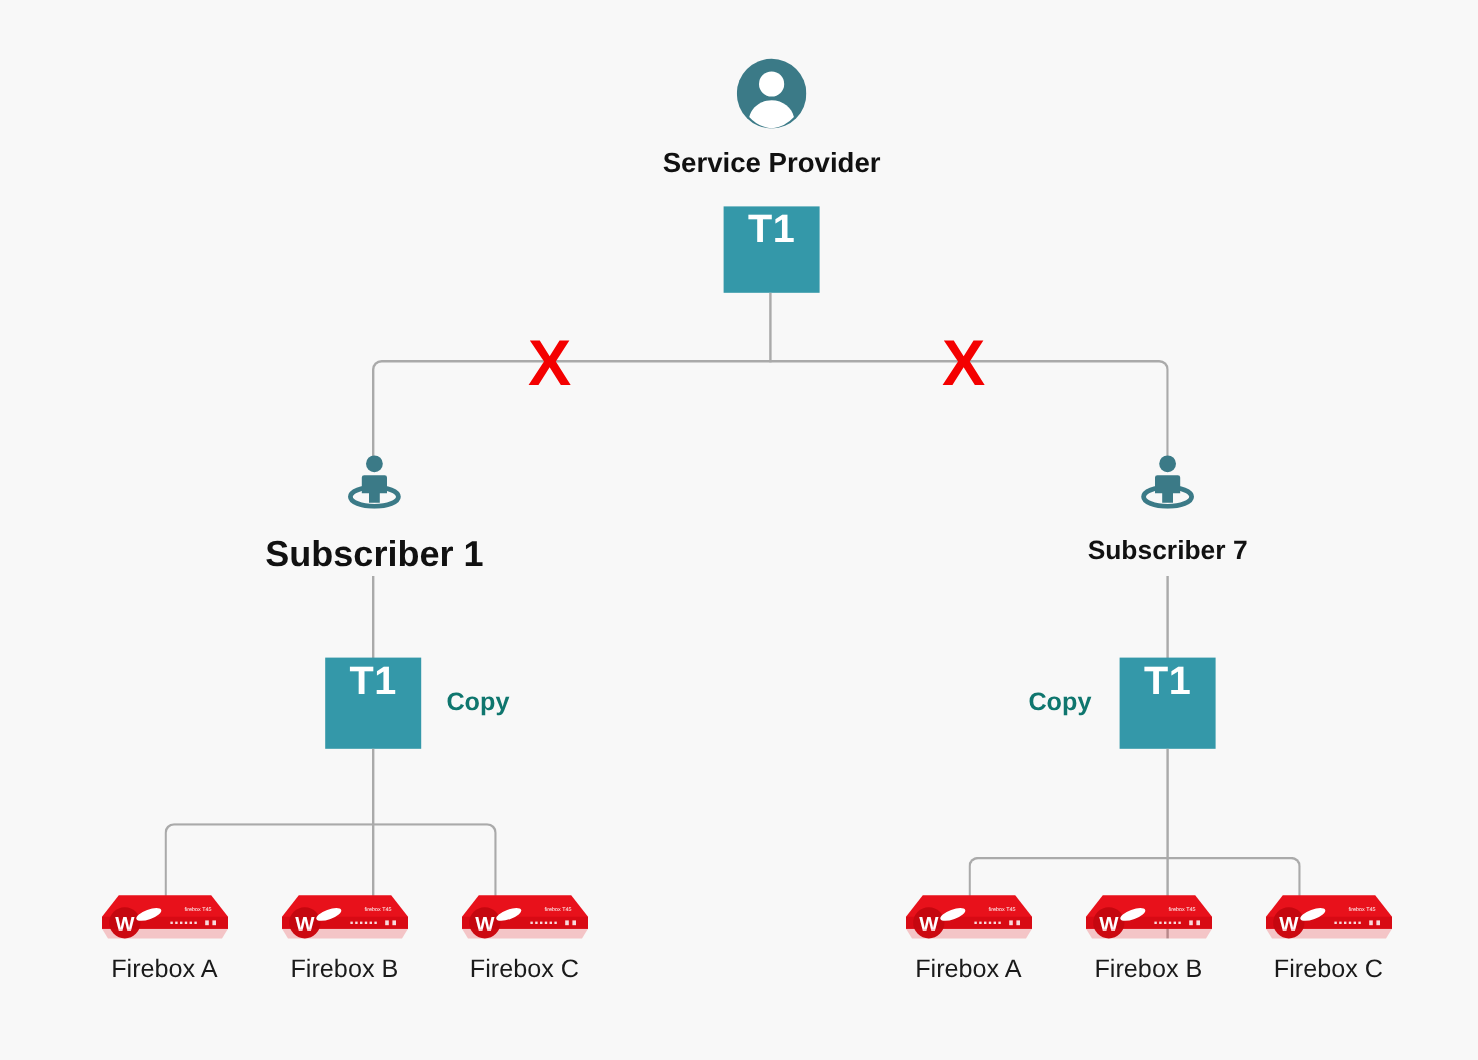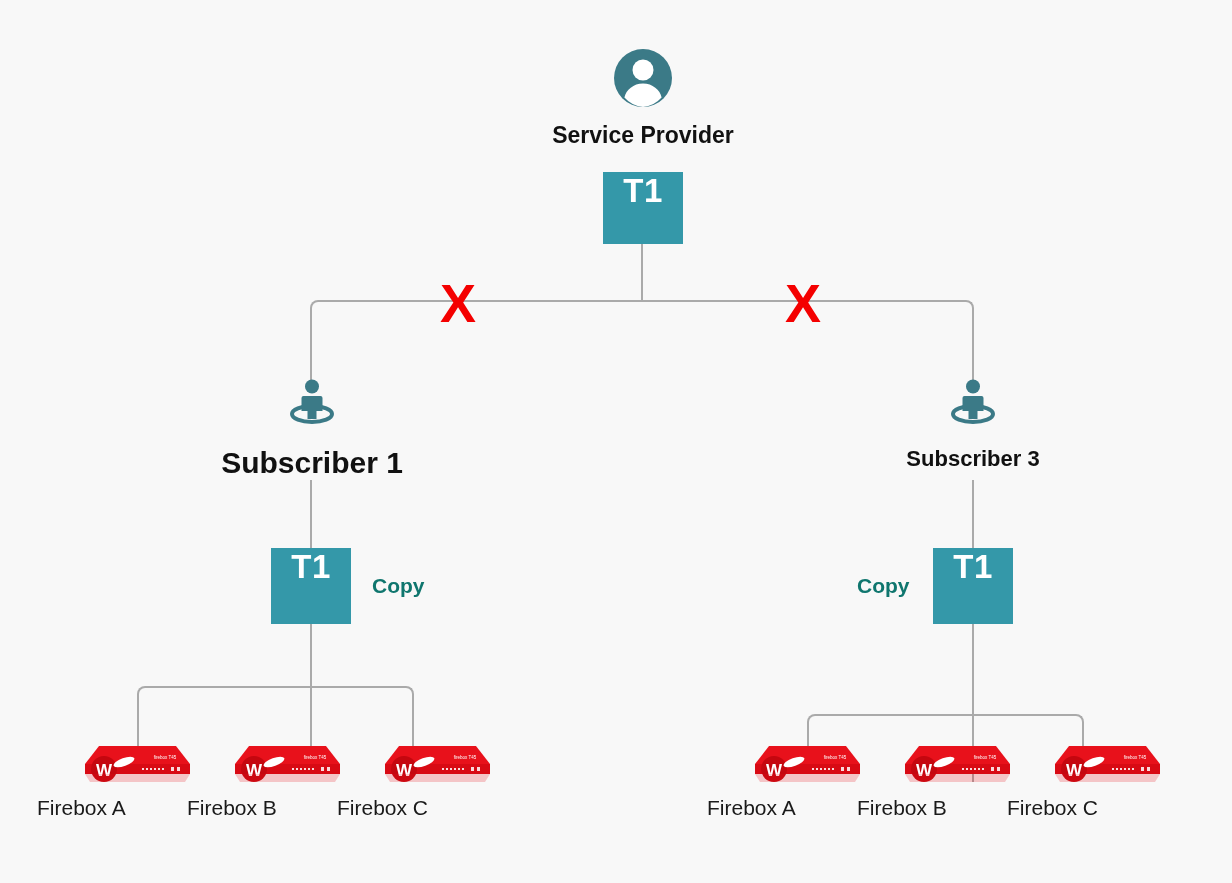--- a/index.html
+++ b/index.html
@@ -54,21 +54,21 @@
     font-weight: 700;
     color: #111111;
     white-space: nowrap;
     text-align: center;
   }
   .label-plain {
     position: absolute;
     font-weight: 400;
     color: #1a1a1a;
     white-space: nowrap;
-    text-align: left;
+    text-align: center;
   }
   .label-copy {
     position: absolute;
     font-weight: 700;
     color: #0f766e;
     white-space: nowrap;
     font-size: 21px;
   }
 
   
@@ -203,21 +203,21 @@
   <div class="label-plain" style="left:337px; top:796px; width:200px; font-size:21px;">Firebox C</div>
 
   <div class="icon-wrap" style="left:950px; top:378px; width:46px; height:46px;">
     <svg width="46" height="46" viewBox="0 0 46 46">
       <ellipse cx="23" cy="36" rx="20" ry="8" fill="none" stroke="#3b7a87" stroke-width="4"></ellipse>
       <circle cx="23" cy="8.5" r="7" fill="#3b7a87"></circle>
       <path d="M14.5 18h17a2 2 0 0 1 2 2v13h-6V41h-9v-8h-6V20a2 2 0 0 1 2-2z" fill="#3b7a87"></path>
     </svg>
   </div>
 
-  <div class="label-bold" style="left:773px; top:446px; width:400px; font-size:22px;">Subscriber 3</div>
+  <div class="label-bold" style="left:773px; top:446px; width:400px; font-size:22px;">Subscriber 7</div>
 
   <div class="conn conn-v" style="left:972px; top:480px; height:70px;"></div>
 
   <div class="t1box" style="left:933px; top:548px; width:80px; height:76px; font-size:33px;">
     <span>T1</span>
   </div>
 
   <div class="label-copy" style="left:857px; top:574px;"><span>Copy</span></div>
 
   <div class="conn conn-v" style="left:972px; top:624px; height:158px;"></div>

